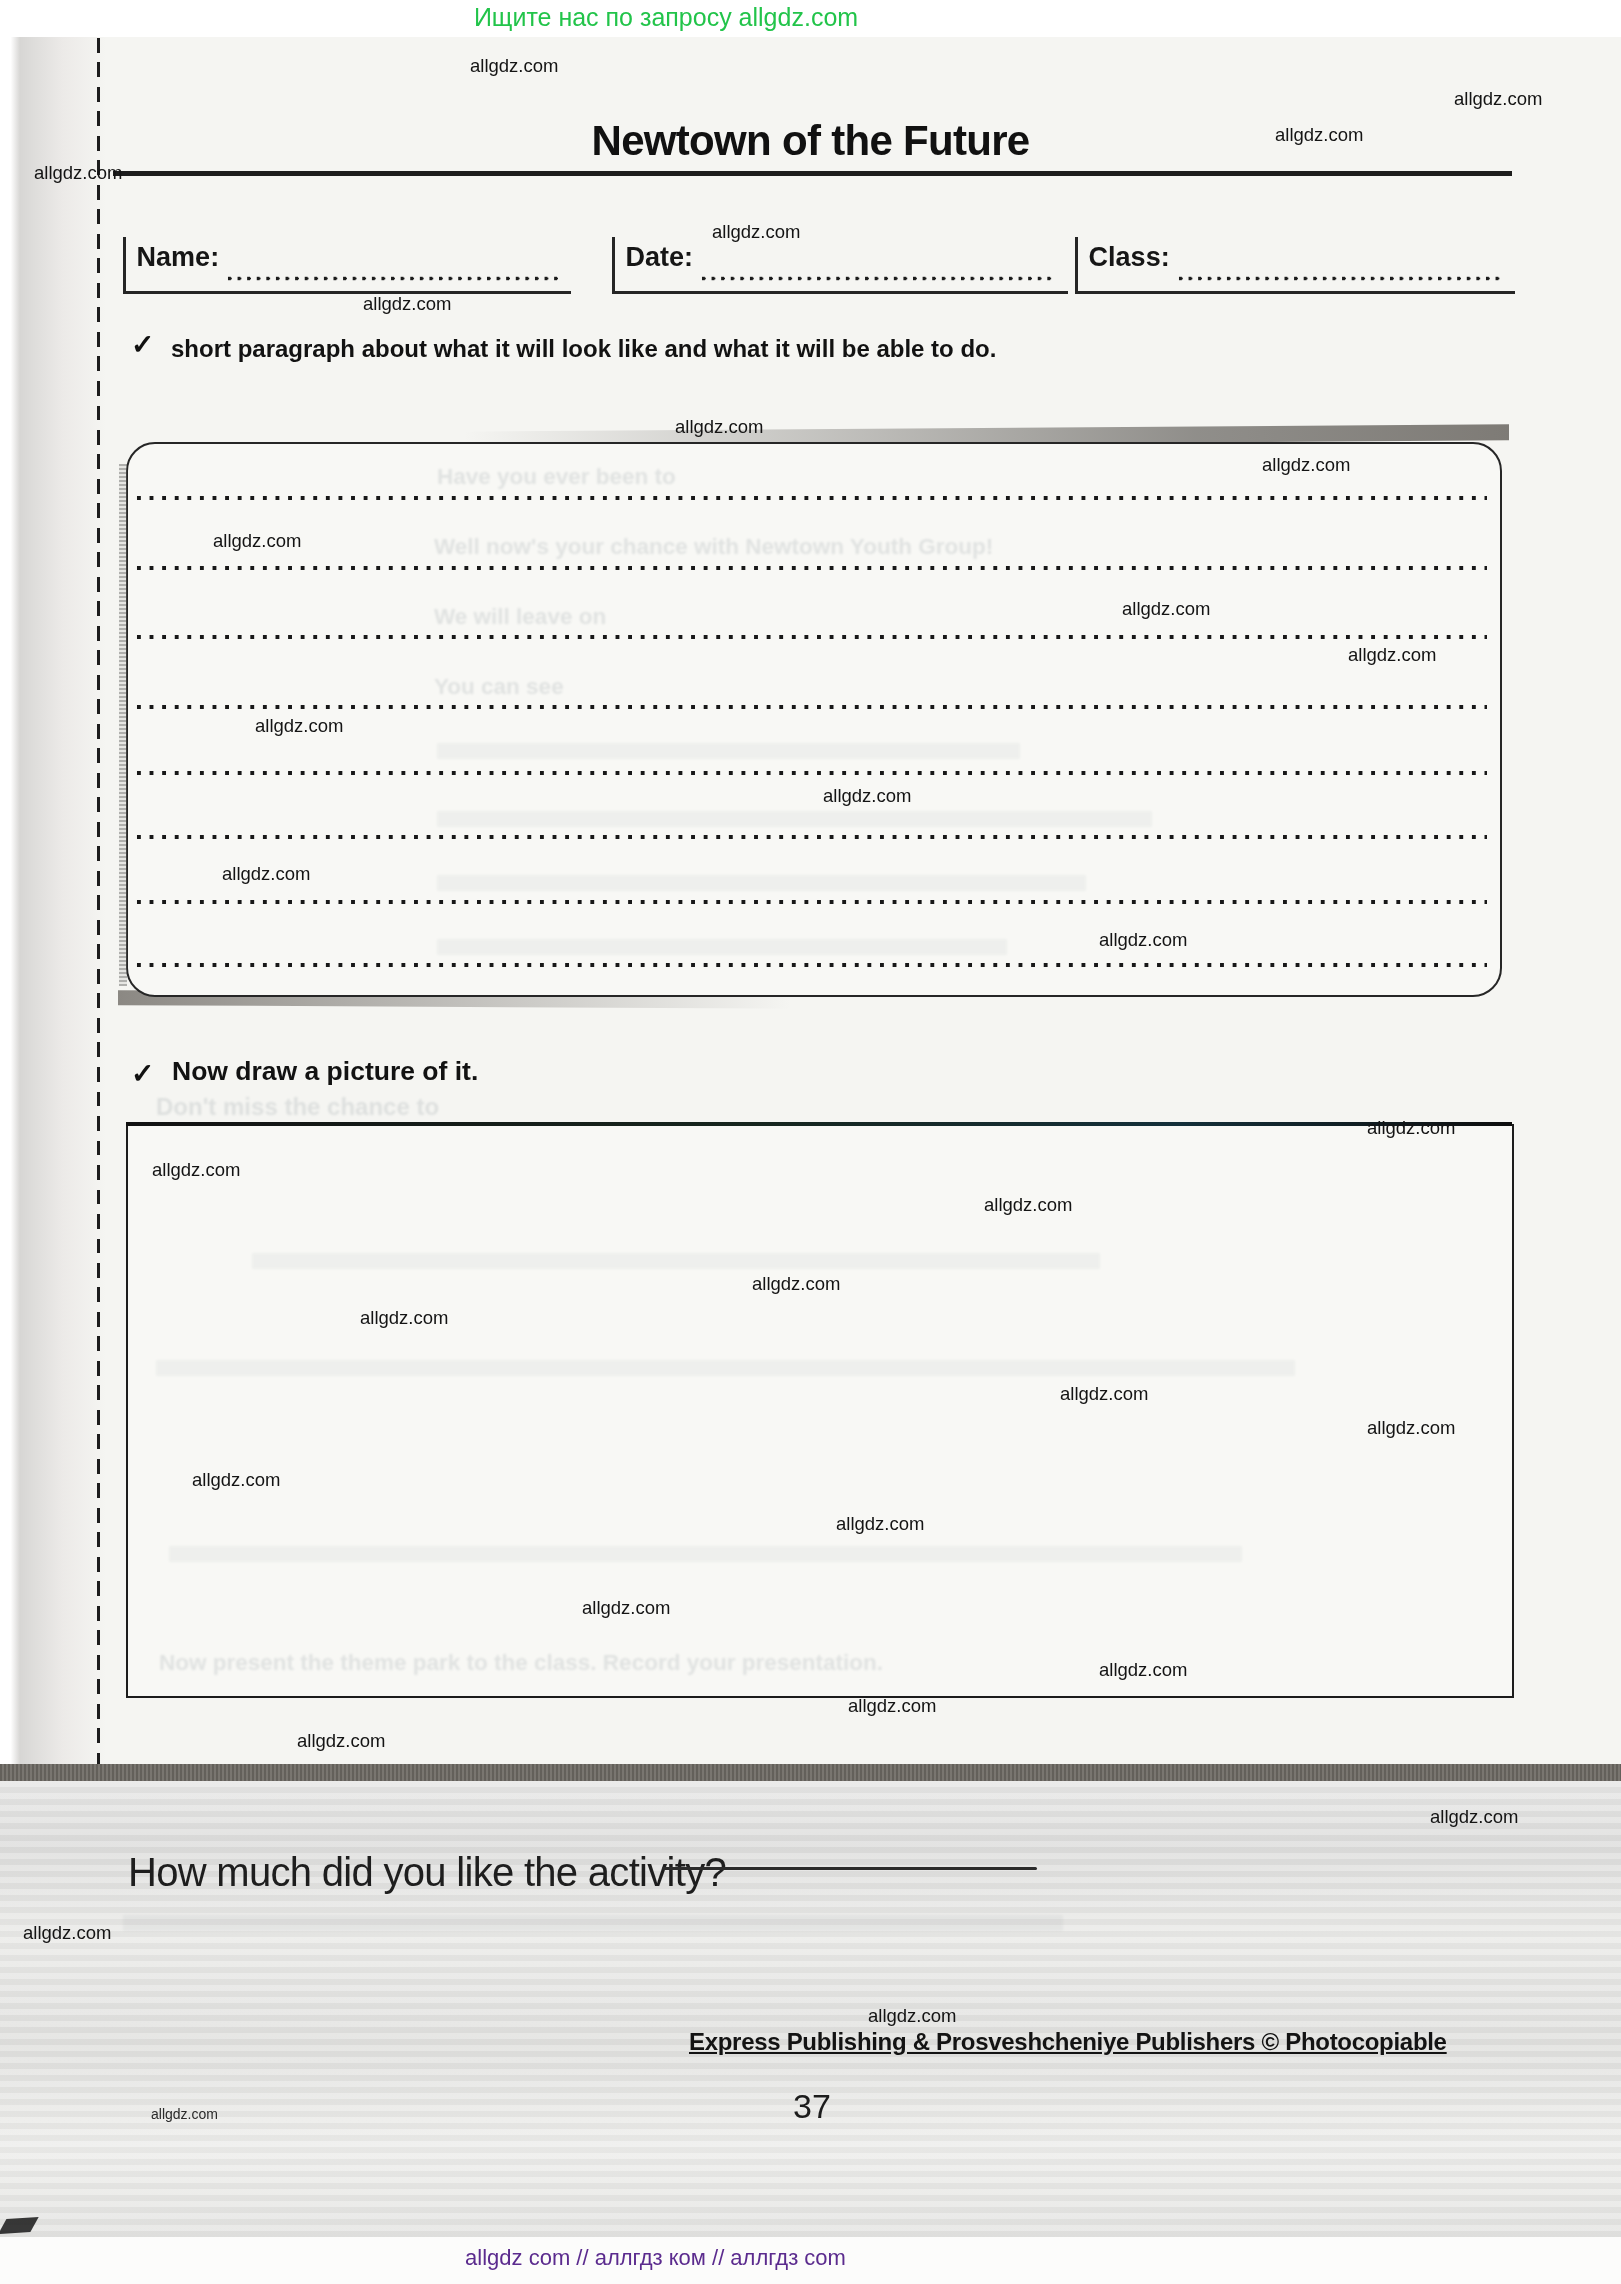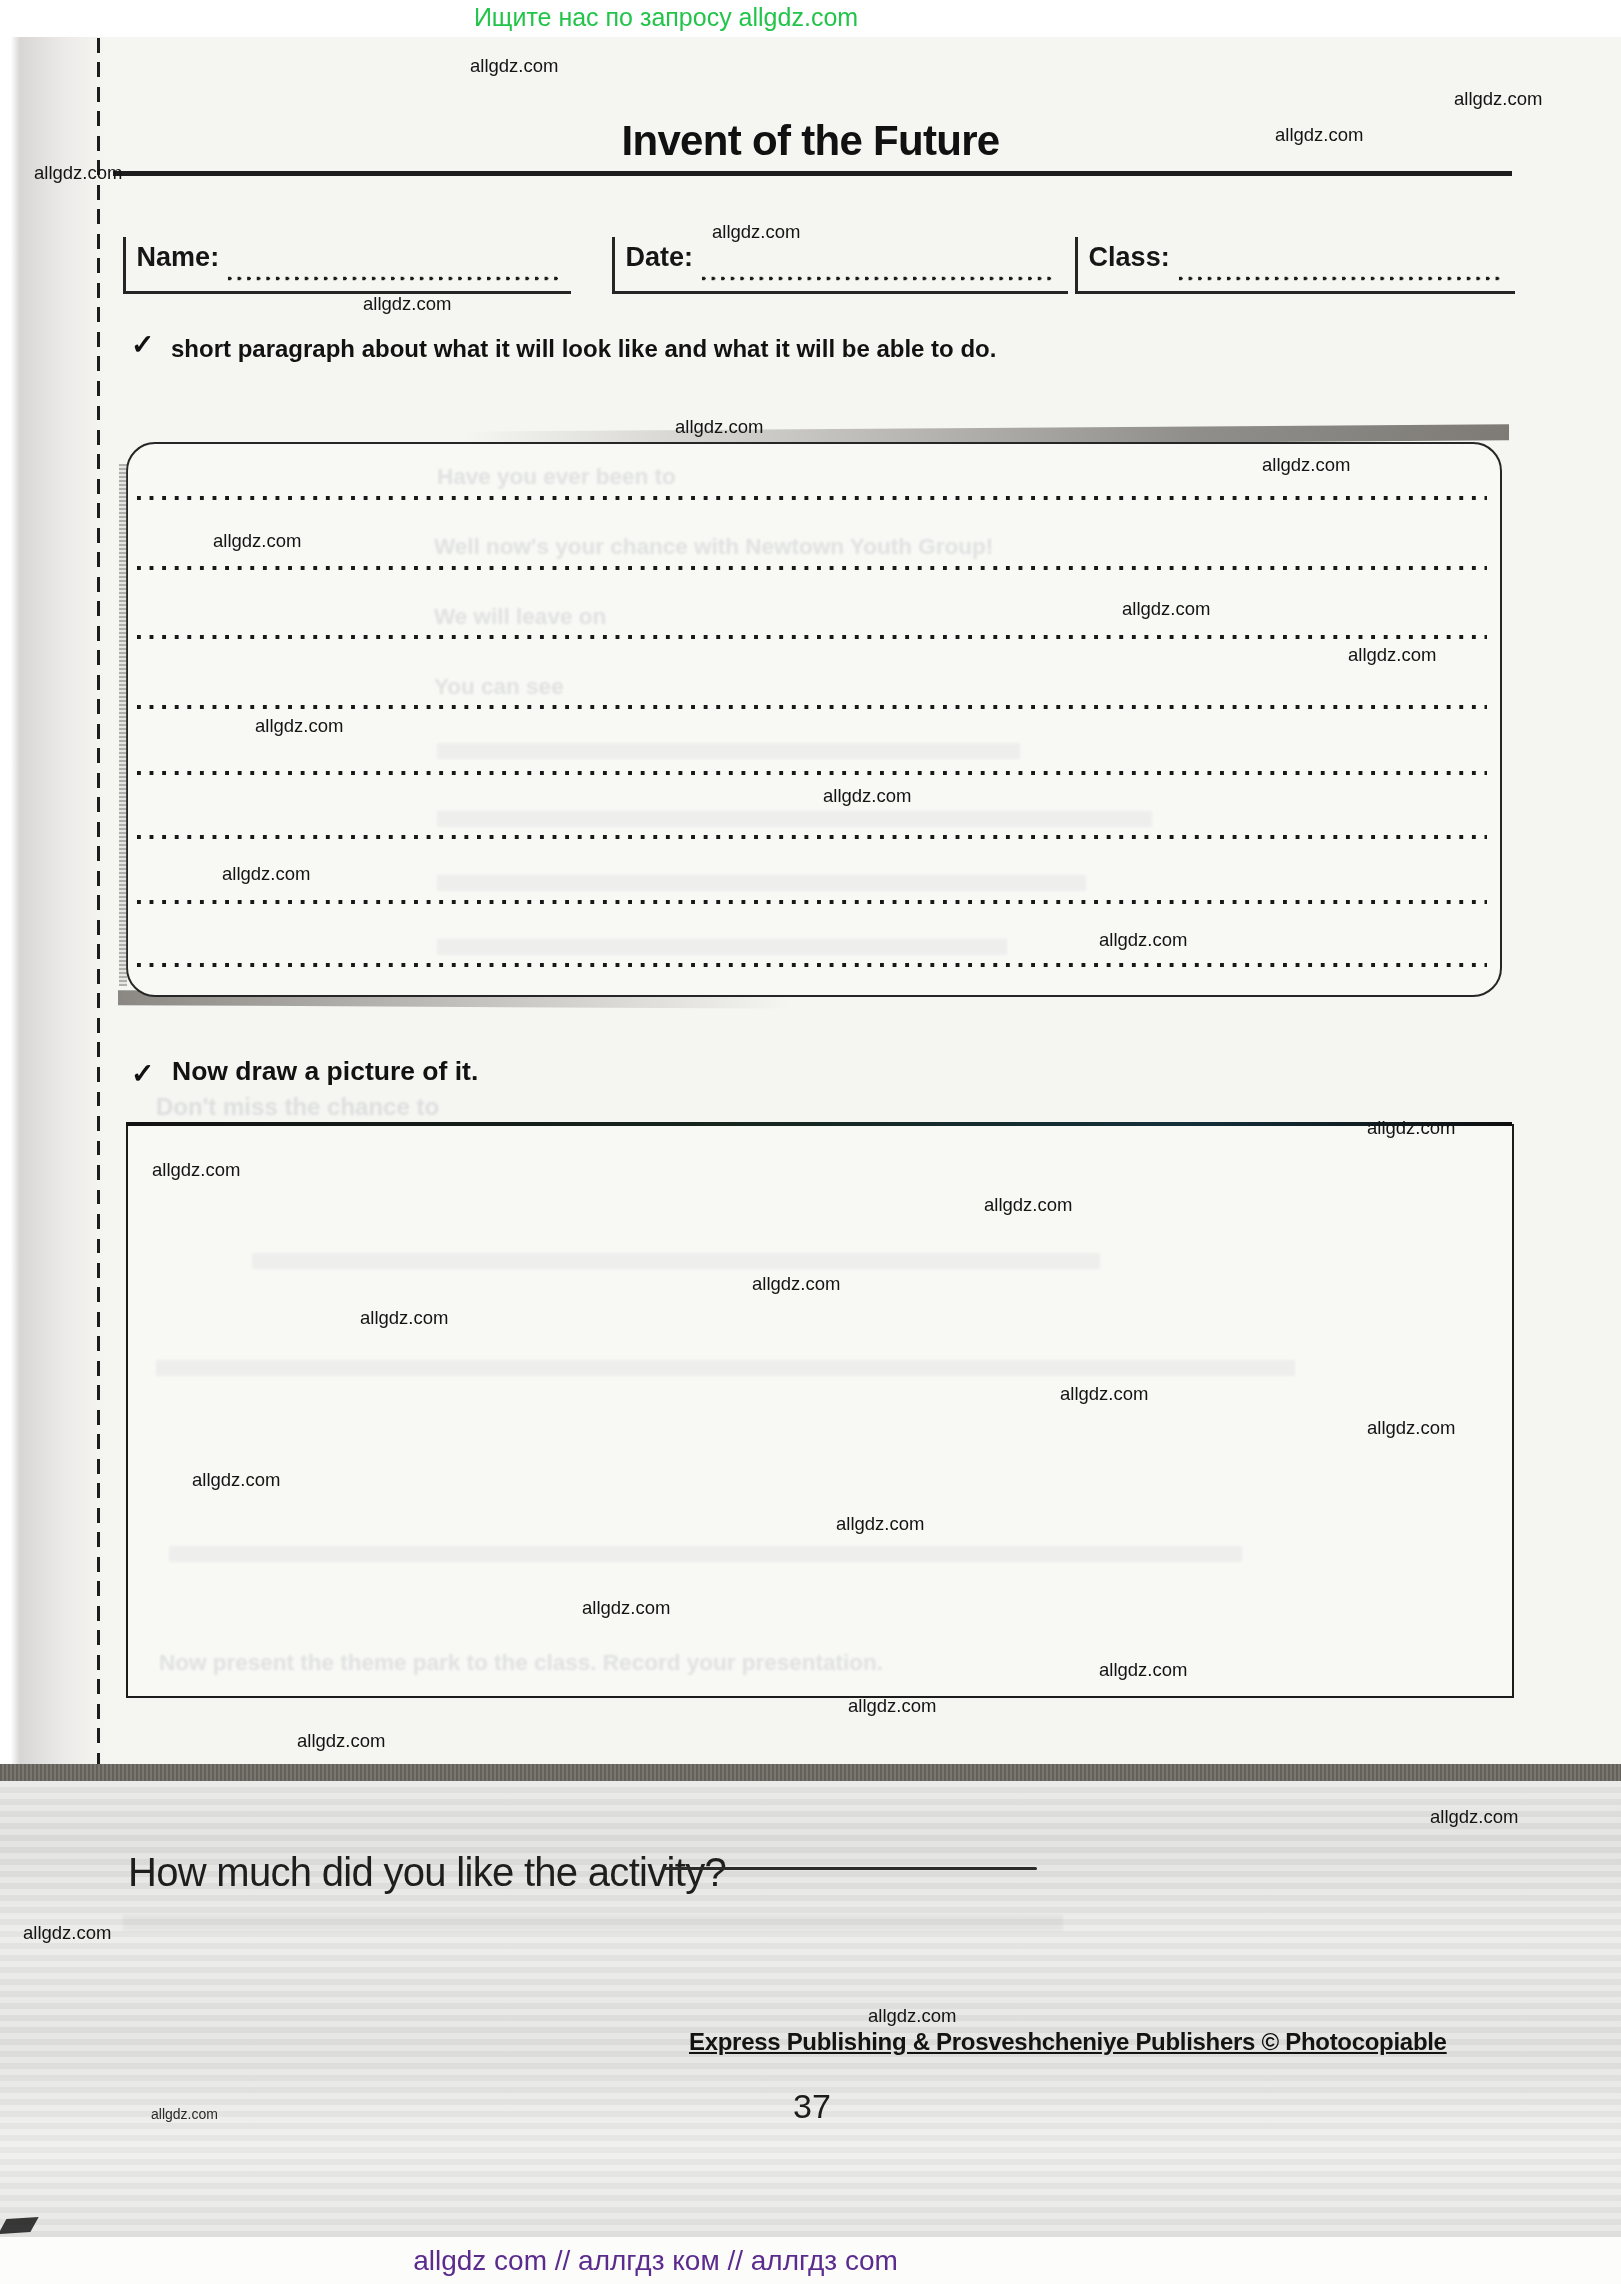--- a/index.html
+++ b/index.html
@@ -105,42 +105,42 @@
     content:"";position:absolute;inset:0;
     background:repeating-linear-gradient(180deg,rgba(255,255,255,.14) 0 6px,rgba(0,0,0,.03) 6px 12px);
   }
   .feedback-q{left:128px;top:1850px;font-size:40px;font-weight:400;color:#1e1e1e;letter-spacing:-0.7px;}
   .feedback-line{left:662px;top:1867px;width:375px;height:3.3px;background:#2b2b2b;border-radius:2px;}
   .publisher{left:689px;top:2028px;font-size:24px;font-weight:bold;color:#131313;letter-spacing:-0.3px;text-decoration:underline;}
   .page-number{left:793px;top:2087px;font-size:34px;font-weight:400;color:#1c1c1c;}
   .corner-mark{left:2.6px;top:2218px;width:30.5px;height:14.6px;background:#1f1f1f;transform:skewX(-32deg) rotate(-4deg);opacity:.88;}
 
   .bottom-strip{left:0;top:2237px;width:1621px;height:47px;background:#fcfcfb;}
-  .promo-bottom{left:0;top:2245px;width:1311px;text-align:center;font-size:28px;font-weight:400;}
+  .promo-bottom{left:0;top:2245px;width:1311px;text-align:center;font-size:22px;font-weight:400;}
 
   
   .wm{position:absolute;font-size:18.5px;color:#141414;white-space:nowrap;z-index:6;}
   .wm-small{font-size:14px;color:#2a2a2a;}
   .bleed{
     position:absolute;font-weight:bold;color:#44555f;opacity:.13;
     filter:blur(0.8px);white-space:nowrap;z-index:1;
   }
   .smudge{position:absolute;height:16px;background:#5c6a72;opacity:.055;filter:blur(1.3px);z-index:1;}
 </style>
 </head>
 <body>
 
 <div class="abs top-strip"></div>
 <div class="abs promo-top" style="color: rgb(34, 196, 74);">Ищите нас по запросу allgdz.com</div>
 
 <div class="abs scan"></div>
 <div class="abs left-shade"></div>
 <div class="abs dashed-line"></div>
 
-<div class="abs title">Invent of the Future</div>
+<div class="abs title">Newtown of the Future</div>
 <div class="abs title-rule"></div>
 
 <div class="abs field f1">
   <span class="field-label">Name:</span>
   <span class="leader"></span>
 </div>
 <div class="abs field f2">
   <span class="field-label">Date:</span>
   <span class="leader"></span>
 </div>

